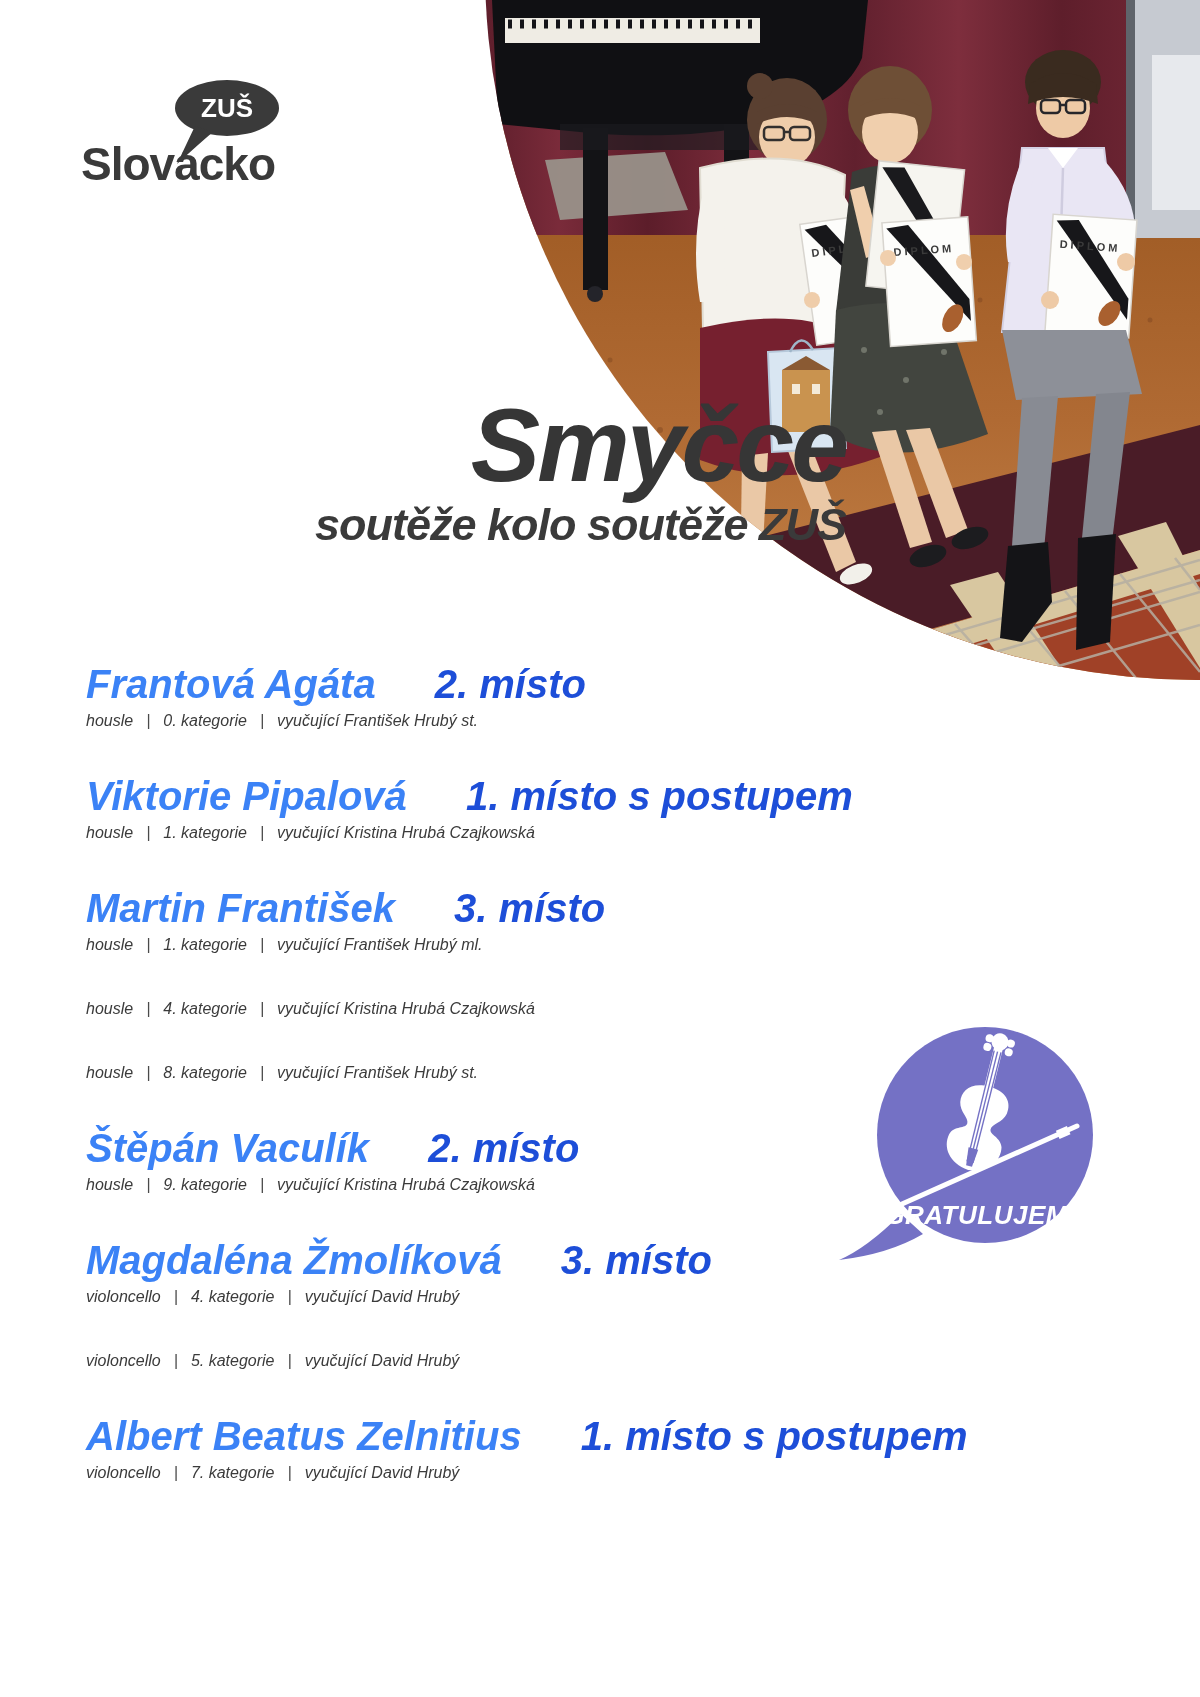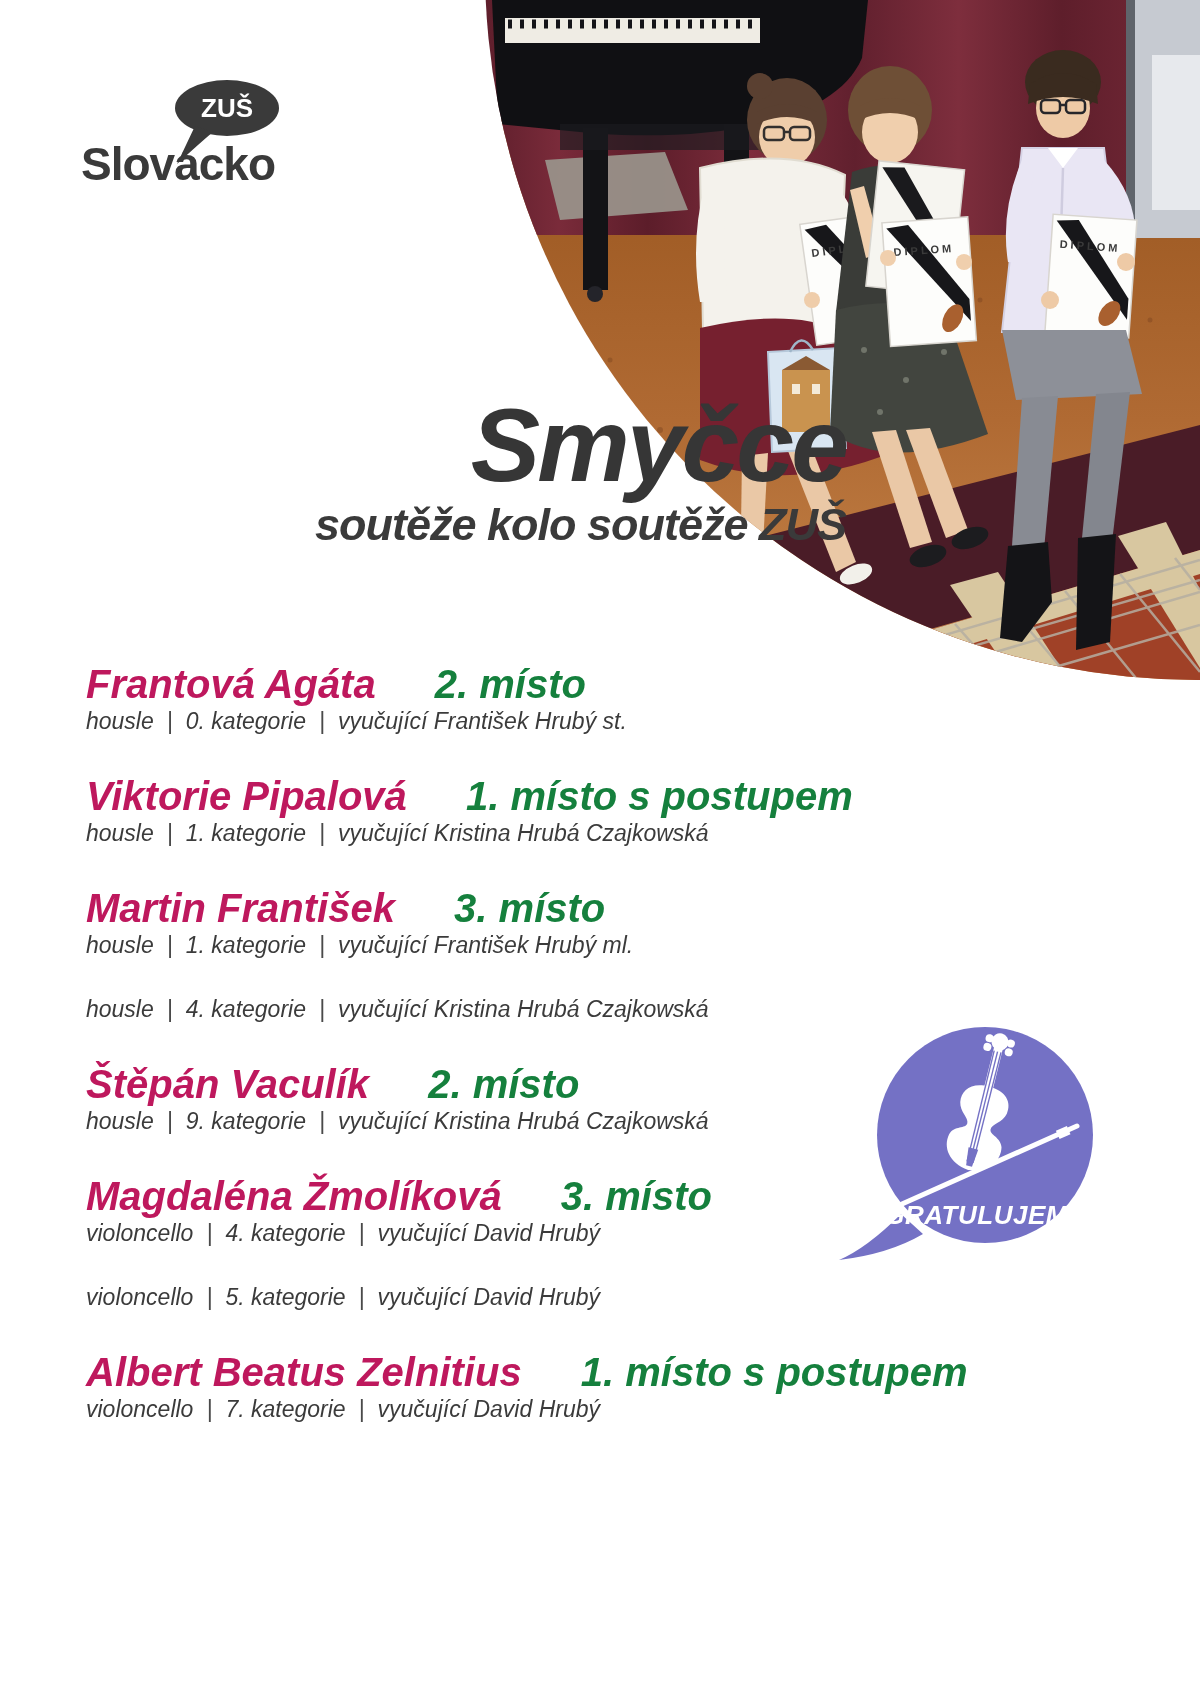--- a/index.html
+++ b/index.html
@@ -22,23 +22,23 @@
     font-style:italic;font-weight:800;letter-spacing:-3px;color:#363636;
   }
   .title-sub{
     margin:2px 0 0 2px;font-size:45px;line-height:1.1;
     font-style:italic;font-weight:700;letter-spacing:-1px;color:#3a3a3a;
   }
 
   .results{position:absolute;left:86px;top:660px;width:1080px;}
   .entry{margin:0 0 38px 0;}
   .entry-head{font-size:40px;line-height:48px;font-style:italic;font-weight:700;white-space:nowrap;}
-  .entry-name{color:#be185d;}
-  .entry-place{color:#15803d;margin-left:48px;margin-top:38px;}
-  .entry-sub{font-size:23px;line-height:26px;font-style:italic;font-weight:400;color:#3b3b3b;white-space:nowrap;}
+  .entry-name{color:#3b82f6;}
+  .entry-place{color:#1d4ed8;margin-left:48px;margin-top:38px;}
+  .entry-sub{font-size:16px;line-height:26px;font-style:italic;font-weight:400;color:#3b3b3b;white-space:nowrap;}
   .sep{margin:0 13px;color:#4a4a4a;}
   text{font-family:"Liberation Sans", sans-serif;}
 </style>
 </head>
 <body>
 
 <div class="page">
 
   <svg class="photo-svg" width="1200" height="720" viewBox="0 0 1200 720">
     <defs>
@@ -272,20 +272,23 @@
       </div>
     </div>
 
     <div class="entry">
       <div class="entry-sub">
         <span>housle</span><span class="sep">|</span><span>4. kategorie</span><span class="sep">|</span><span>vyučující Kristina Hrubá Czajkowská</span>
       </div>
     </div>
 
     <div class="entry">
+      <div class="entry-sub">
+        <span>housle</span><span class="sep">|</span><span>8. kategorie</span><span class="sep">|</span><span>vyučující František Hrubý st.</span>
+      </div>
     </div>
 
     <div class="entry">
       <div class="entry-head">
         <span class="entry-name">Štěpán Vaculík</span>
         <span class="entry-place">2. místo</span>
       </div>
       <div class="entry-sub">
         <span>housle</span><span class="sep">|</span><span>9. kategorie</span><span class="sep">|</span><span>vyučující Kristina Hrubá Czajkowská</span>
       </div>

